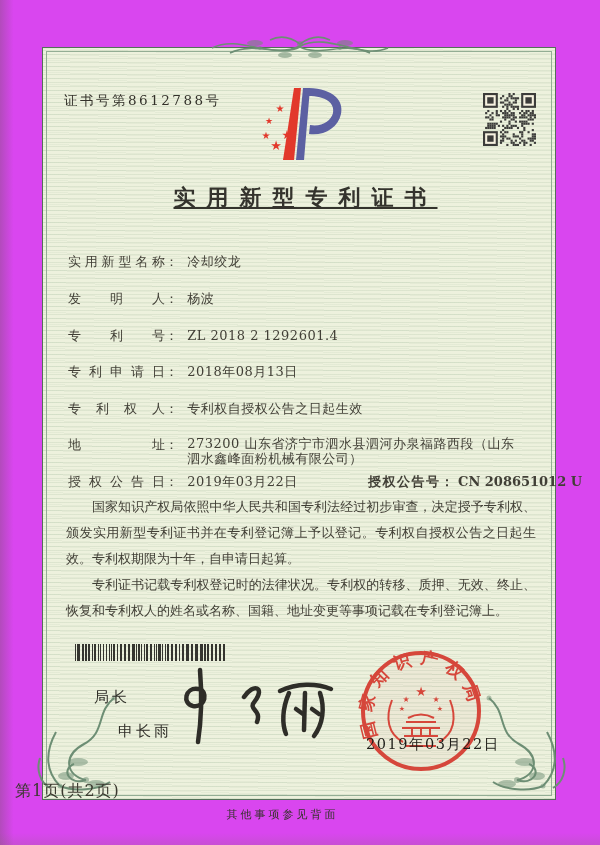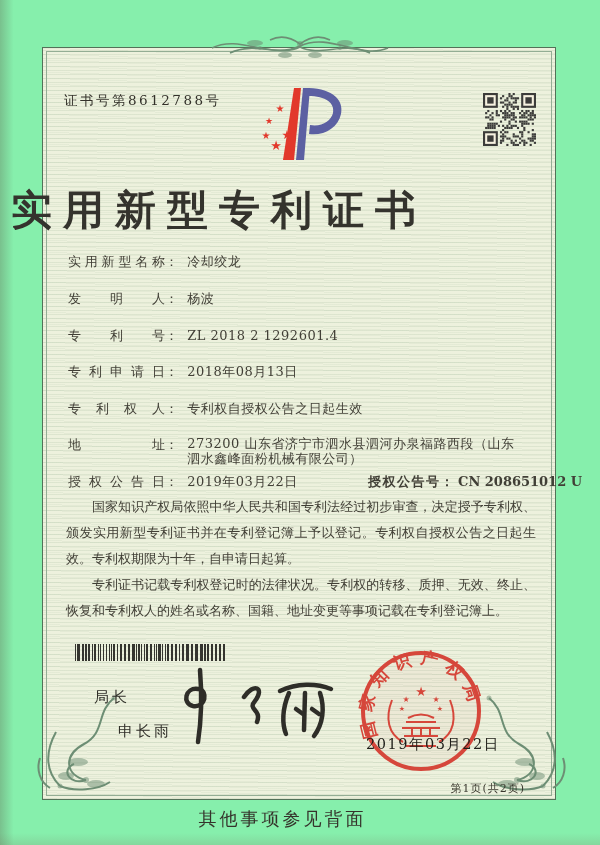--- a/index.html
+++ b/index.html
@@ -1,18 +1,18 @@
 <!DOCTYPE html>
 <html><head>
 <meta charset="utf-8">
 <style>
   html,body{margin:0;padding:0;background:#e8e4d4;}
   .page{
     position:relative;width:600px;height:845px;overflow:hidden;
-    background:#86efac;
+    background:#d946ef;
     font-family:"DejaVu Serif","Liberation Serif",serif;
     color:#3b392f;
   }
   .page::before{content:'';position:absolute;left:0;top:0;bottom:0;width:16px;
     background:linear-gradient(90deg,rgba(90,85,70,.30),rgba(90,85,70,0) 85%);z-index:9;pointer-events:none;}
   .page::after{content:'';position:absolute;left:0;right:0;bottom:0;height:12px;
     background:linear-gradient(0deg,rgba(120,112,92,.18),rgba(120,112,92,0));z-index:9;pointer-events:none;}
 
   .border-frame{
     position:absolute;left:42px;top:47px;width:514px;height:753px;
@@ -26,22 +26,22 @@
     border:1px solid #93ad94;}
 
   .flourish{position:absolute;z-index:3;}
   .flourish.br{transform:scaleX(-1);}
 
   .cert-no{position:absolute;left:64px;top:92px;font-size:13.5px;letter-spacing:2.5px;color:#33312a;z-index:4;}
 
   .logo{position:absolute;left:254px;top:84px;z-index:4;}
   .qr{position:absolute;left:483px;top:93px;z-index:4;}
 
-  .title{position:absolute;left:0;top:183px;width:100%;margin:0;text-align:left;
-    font-size:41px;font-weight:bold;letter-spacing:11px;text-indent:11px;color:#34332d;z-index:4;}
+  .title{position:absolute;left:0;top:183px;width:100%;margin:0;text-align:center;
+    font-size:22px;font-weight:bold;letter-spacing:11px;text-indent:11px;color:#34332d;z-index:4;text-decoration:underline;}
 
   .row{position:absolute;left:68px;font-size:13px;color:#413f36;z-index:4;line-height:17px;}
   .lab{display:inline-block;width:97px;text-align:justify;text-align-last:justify;vertical-align:top;letter-spacing:0;}
   .col{display:inline-block;vertical-align:top;}
   .val{display:inline-block;vertical-align:top;margin-left:5px;letter-spacing:0.5px;}
   .val.wide{width:334px;line-height:15px;}
   .grant2{position:absolute;left:300px;top:0;white-space:nowrap;font-weight:bold;}
   .grant2 .g2lab{letter-spacing:1.5px;}
 
   .paras{position:absolute;left:66px;top:494px;width:470px;z-index:4;
@@ -50,24 +50,24 @@
 
   .barcode{position:absolute;left:75px;top:644px;z-index:4;}
 
   .sign-title{position:absolute;left:94px;top:688px;font-size:15px;letter-spacing:3px;color:#2f2e28;z-index:4;}
   .sign-name{position:absolute;left:94px;top:722px;font-size:15px;letter-spacing:3px;color:#2f2e28;z-index:4;margin-left:24px;}
   .signature{position:absolute;left:168px;top:662px;z-index:4;}
 
   .seal{position:absolute;left:358px;top:648px;z-index:4;opacity:.92;}
   .seal-date{position:absolute;left:366px;top:735px;font-size:14.5px;letter-spacing:1.5px;color:#1f1e19;z-index:5;}
 
-  .page-indicator{position:absolute;left:15px;top:781px;width:510px;text-align:right;
-    font-size:11px;letter-spacing:1px;color:#3b392f;z-index:4;}
+  .page-indicator{position:absolute;left:15px;top:781px;width:510px;text-align:left;
+    font-size:16px;letter-spacing:1px;color:#3b392f;z-index:4;}
   .footer-note{position:absolute;left:25px;top:807px;width:515px;text-align:center;
-    font-size:18px;letter-spacing:3px;color:#35332b;z-index:4;}
+    font-size:11px;letter-spacing:3px;color:#35332b;z-index:4;}
 </style>
 </head>
 <body>
 
 <div class="page">
 
   <div class="border-frame"></div>
 
   <svg class="flourish" style="left:210px;top:30px;" width="180" height="36" viewBox="0 0 180 36">
     <g fill="none" stroke="#6d8e74" stroke-width="1.6">

